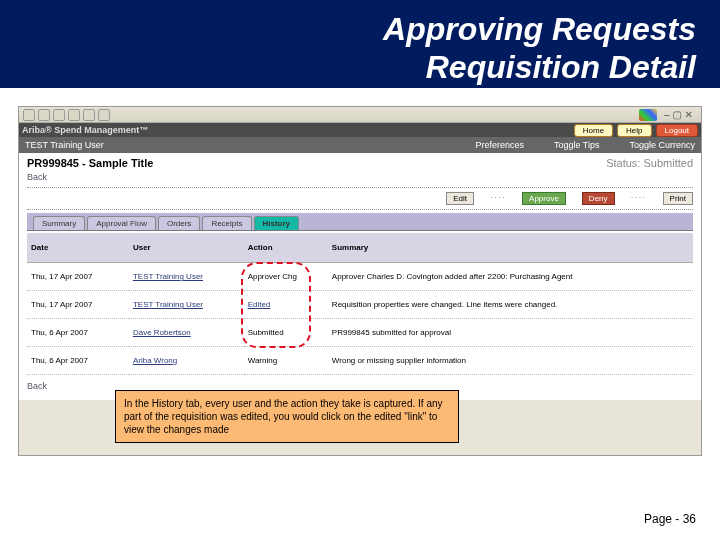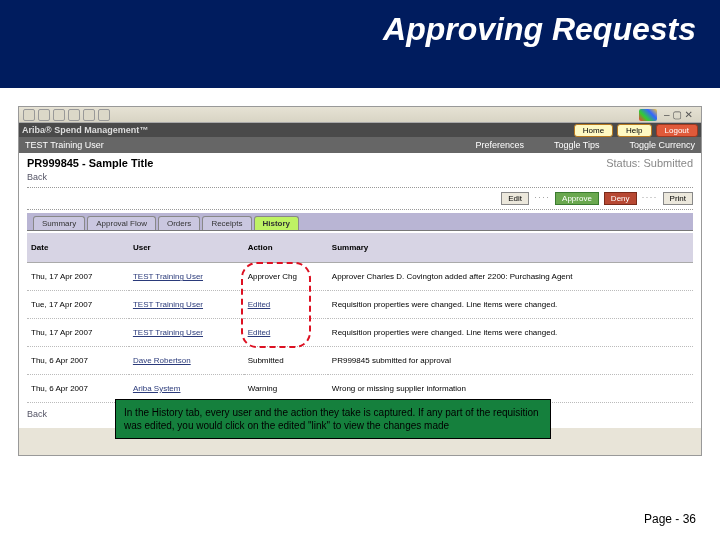--- a/index.html
+++ b/index.html
@@ -19,42 +19,43 @@
   .ariba-bar .spacer{flex:1}
   .ariba-btn{background:#fef9c3;color:#000;border:1px solid #b87a20;border-radius:3px;padding:1px 8px;margin-left:4px;font-size:8px;}
   .ariba-btn.red{background:#e05a3a;color:#fff;border-color:#a03820;}
   .navstrip{background:#666;color:#fff;height:16px;display:flex;align-items:center;font-size:9px;padding:0 6px;}
   .navstrip span{margin-right:30px;}
   .content{background:#fff;padding:4px 8px;}
   .pr-title{font-weight:bold;font-size:11px;display:flex;}
   .pr-title .status{margin-left:auto;color:#888;font-weight:normal;}
   .backlink{color:#556;font-size:9px;margin:3px 0 5px;}
   .dots{border:none;border-top:1.5px dotted #999;margin:3px 0;}
-  .action-row{display:flex;justify-content:flex-end;gap:5px;margin:4px 0;}
+  .action-row{display:flex;justify-content:flex-end;gap:16px;margin:4px 0;}
   .abtn{font-size:8px;padding:1px 6px;border:1px solid #888;background:#ece8dc;}
   .abtn.green{background:#6aa84f;color:#fff;border-color:#3a7a2f;}
   .abtn.dred{background:#b74833;color:#fff;border-color:#7a2a1a;}
   .tabs{display:flex;background:#b9b5d4;height:18px;align-items:flex-end;border-bottom:1px solid #777;padding-left:6px;gap:2px;}
   .tab{background:#cac7e0;border:1px solid #888;border-bottom:none;padding:2px 8px;font-size:8px;color:#333;border-radius:3px 3px 0 0;}
-  .tab.active{background:#bef264;font-weight:bold;text-align:center;}
+  .tab.active{background:#14b8a6;font-weight:bold;text-align:center;}
   table{width:100%;border-collapse:collapse;font-size:8px;margin-top:2px;}
   th{background:#d7d4e4;text-align:left;padding:10px 4px;border-bottom:1px solid #aaa;font-weight:bold;}
   td{padding:9px 4px;border-bottom:1px dotted #bbb;}
   td.link{color:#2a3a7a;text-decoration:underline;}
   .highlight-oval{position:absolute;border:2px dashed #d12; border-radius:16px;width:70px;height:86px;left:222px;top:155px;pointer-events:none;}
-  .annot{position:absolute;left:96px;top:292px;width:436px;background:#15803d;border:1px solid #000;padding:6px 8px;font-size:10px;line-height:1.3;}
+  .annot{position:absolute;left:96px;top:283px;width:344px;background:#fdba74;border:1px solid #000;padding:6px 8px;font-size:10px;line-height:1.3;}
   .footer{position:absolute;right:24px;bottom:14px;font-size:12px;text-align:right;}
 </style>
 </head>
 <body>
 
 <div class="slide">
   <div class="title-bar">
     <h1>
       <span>Approving Requests</span><br>
+      <span>Requisition Detail</span>
     </h1>
   </div>
 
   <div class="screenshot">
 
     <div class="ie-top">
       <div class="ie-ctl"></div>
       <div class="ie-ctl"></div>
       <div class="ie-ctl"></div>
       <div class="ie-ctl"></div>
@@ -116,40 +117,34 @@
         </tr>
           </thead>
         <tbody id="history-body">
             <tr>
               <td>Thu, 17 Apr 2007</td>
               <td class="link">TEST Training User</td>
               <td class="">Approver Chg</td>
               <td>Approver Charles D. Covington added after 2200: Purchasing Agent</td>
             </tr>
             <tr>
-              <td>Tue, 17 Apr 2007</td>
-              <td class="link">TEST Training User</td>
-              <td class="link">Edited</td>
-              <td>Requisition properties were changed. Line items were changed.</td>
-            </tr>
-            <tr>
               <td>Thu, 17 Apr 2007</td>
               <td class="link">TEST Training User</td>
               <td class="link">Edited</td>
               <td>Requisition properties were changed. Line items were changed.</td>
             </tr>
             <tr>
               <td>Thu, 6 Apr 2007</td>
               <td class="link">Dave Robertson</td>
               <td class="">Submitted</td>
               <td>PR999845 submitted for approval</td>
             </tr>
             <tr>
               <td>Thu, 6 Apr 2007</td>
-              <td class="link">Ariba System</td>
+              <td class="link">Ariba Wrong</td>
               <td class="">Warning</td>
               <td>Wrong or missing supplier information</td>
             </tr>
           </tbody>
       </table>
 
       <div class="backlink" style="margin-top:6px">Back</div>
     </div>
 
     <div class="highlight-oval"></div>

